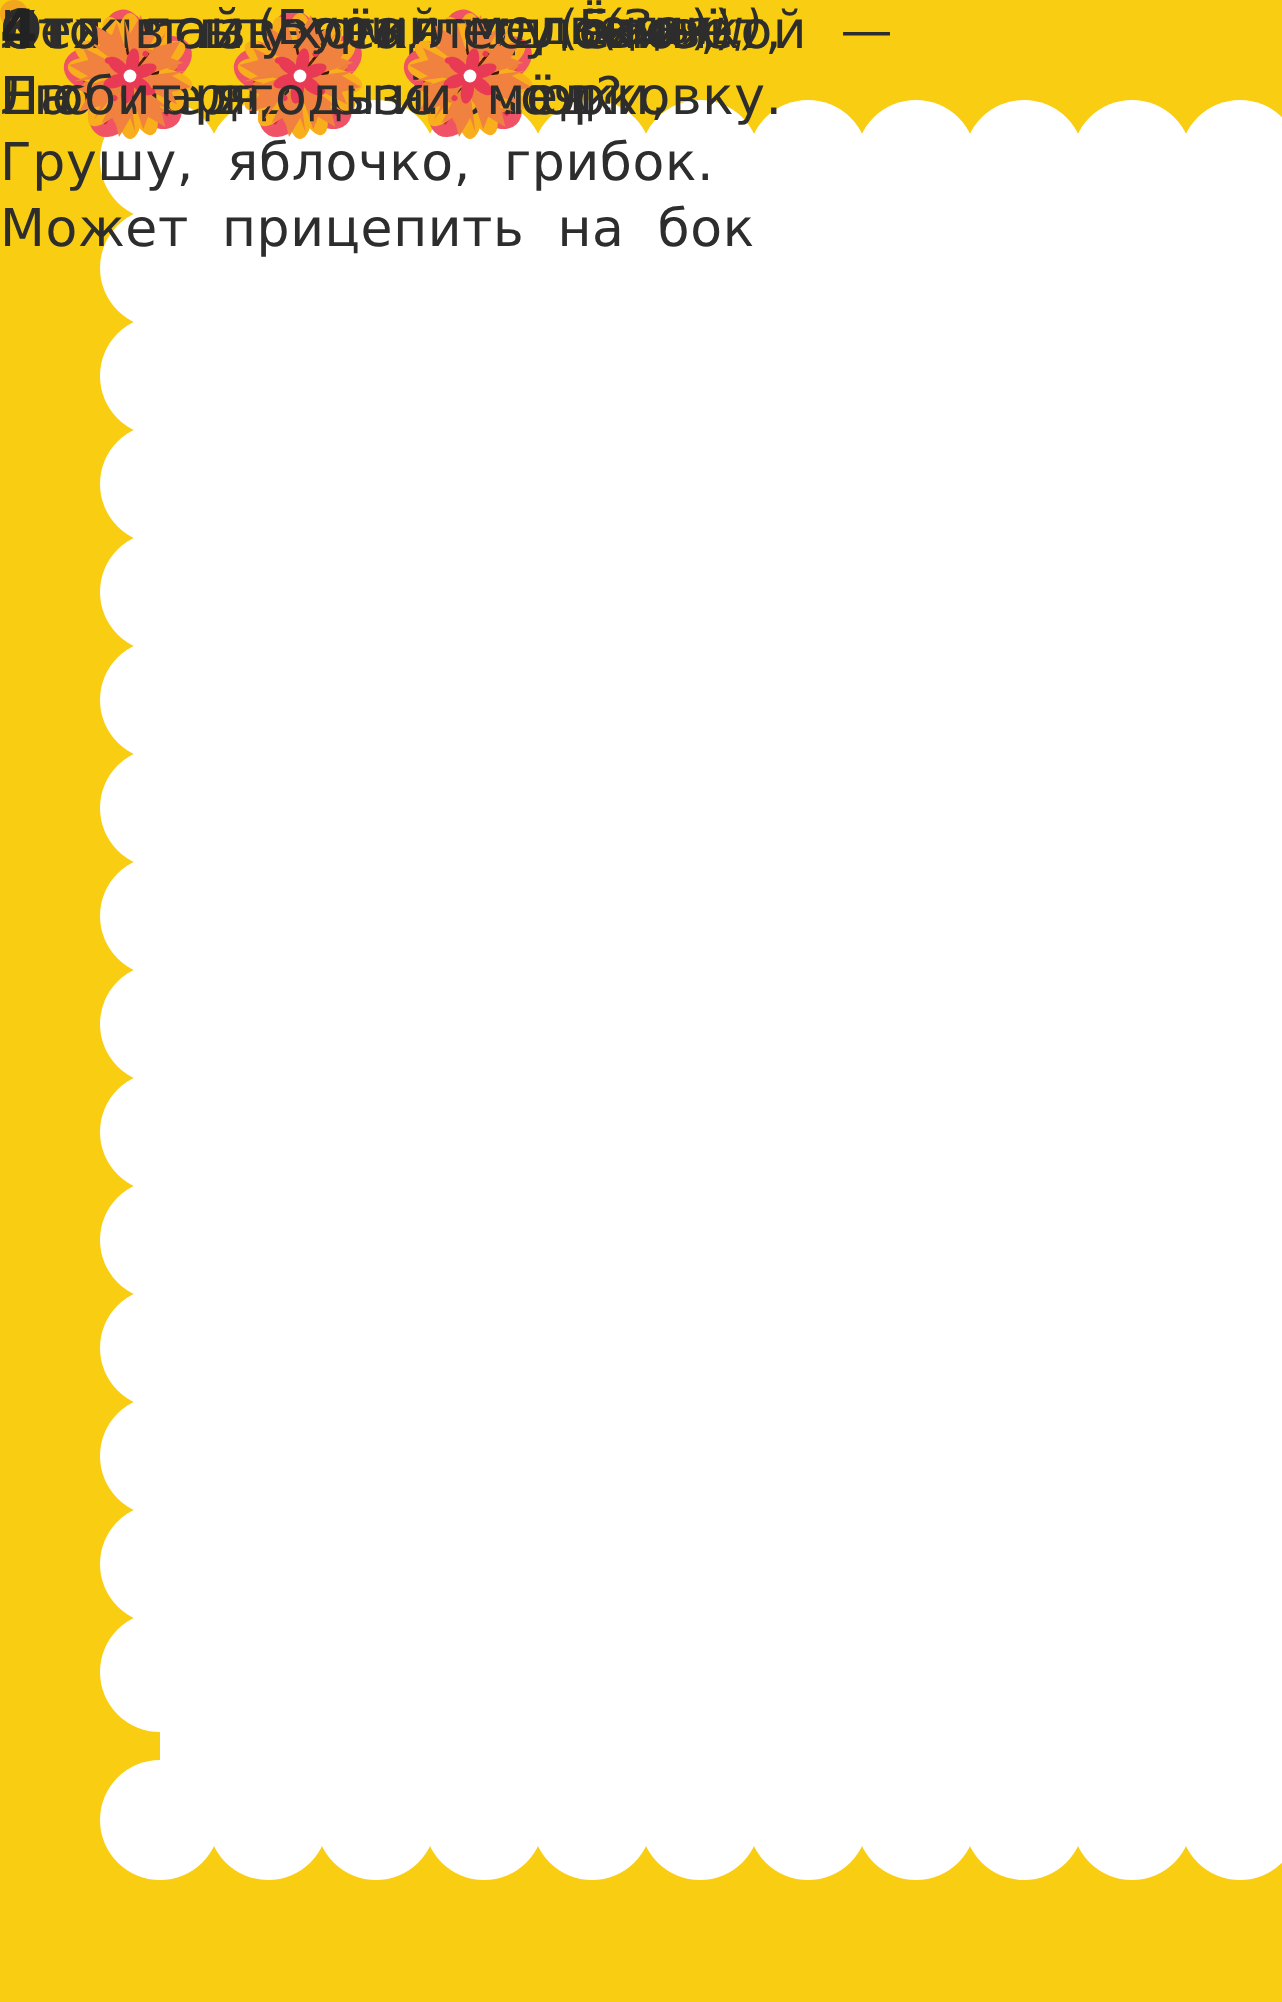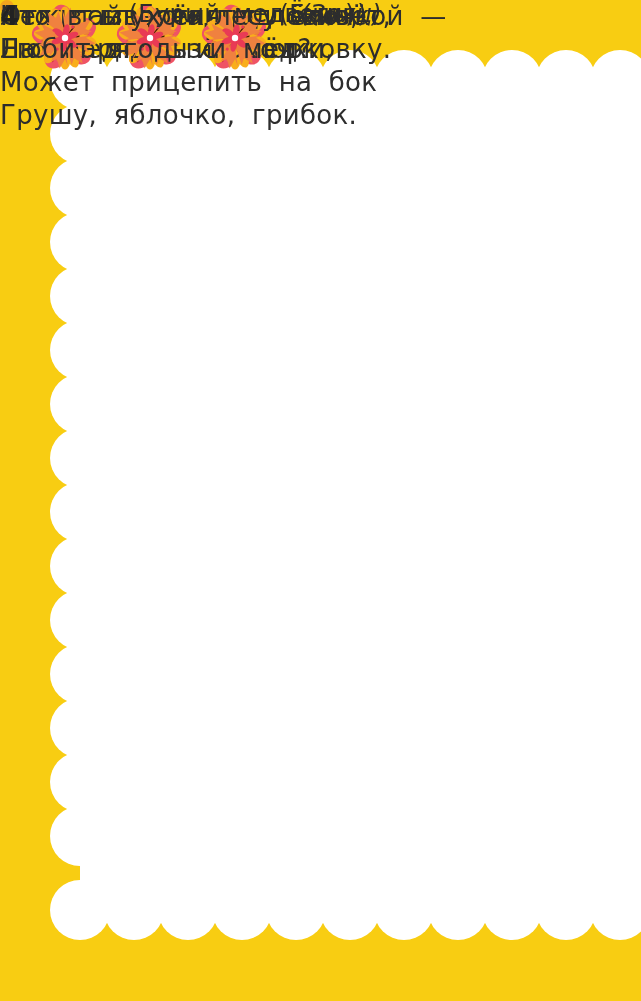--- a/index.html
+++ b/index.html
@@ -236,22 +236,22 @@
 
   <svg class="flower-row" id="frow2" viewBox="0 0 300 74" xmlns="http://www.w3.org/2000/svg">
     <use href="#fl-yel" x="65" y="38"></use>
     <use href="#fl-yel" x="150" y="38"></use>
     <use href="#fl-yel" x="235" y="38"></use>
   </svg>
 
   <div class="riddle" id="riddle2">
     <div class="line">Лежит  зверёк  под  ёлочкой  —</div>
     <div class="line">Его  наряд  с  иголочки,</div>
+    <div class="line">Грушу,  яблочко,  грибок.</div>
     <div class="line">Может  прицепить  на  бок</div>
-    <div class="line">Грушу,  яблочко,  грибок.</div>
   </div>
   <div class="answer" id="answer2">(Ёжик)</div>
 
   <svg class="flower-row" id="frow3" viewBox="0 0 300 74" xmlns="http://www.w3.org/2000/svg">
     <use href="#fl-org" x="65" y="38"></use>
     <use href="#fl-org" x="150" y="38"></use>
     <use href="#fl-org" x="235" y="38"></use>
   </svg>
 
   <div class="riddle" id="riddle3">

